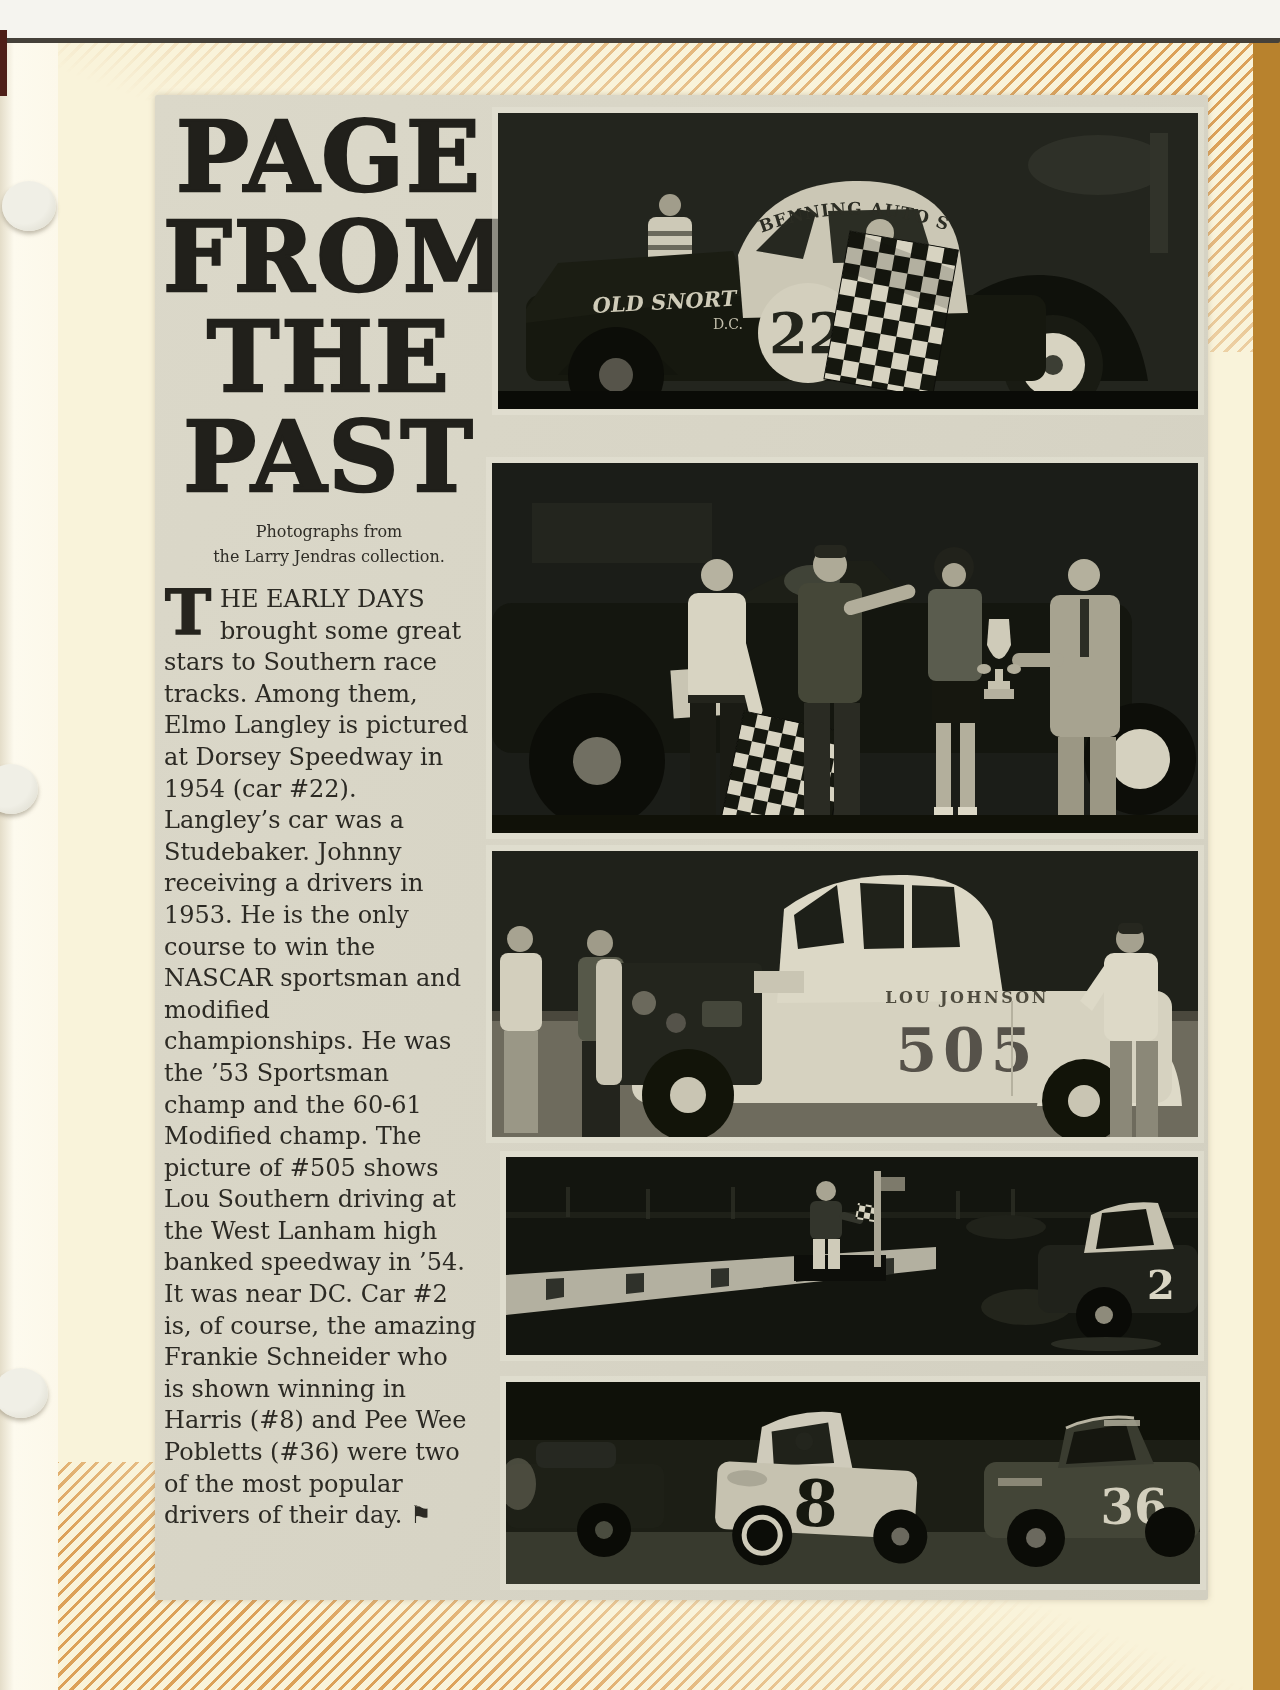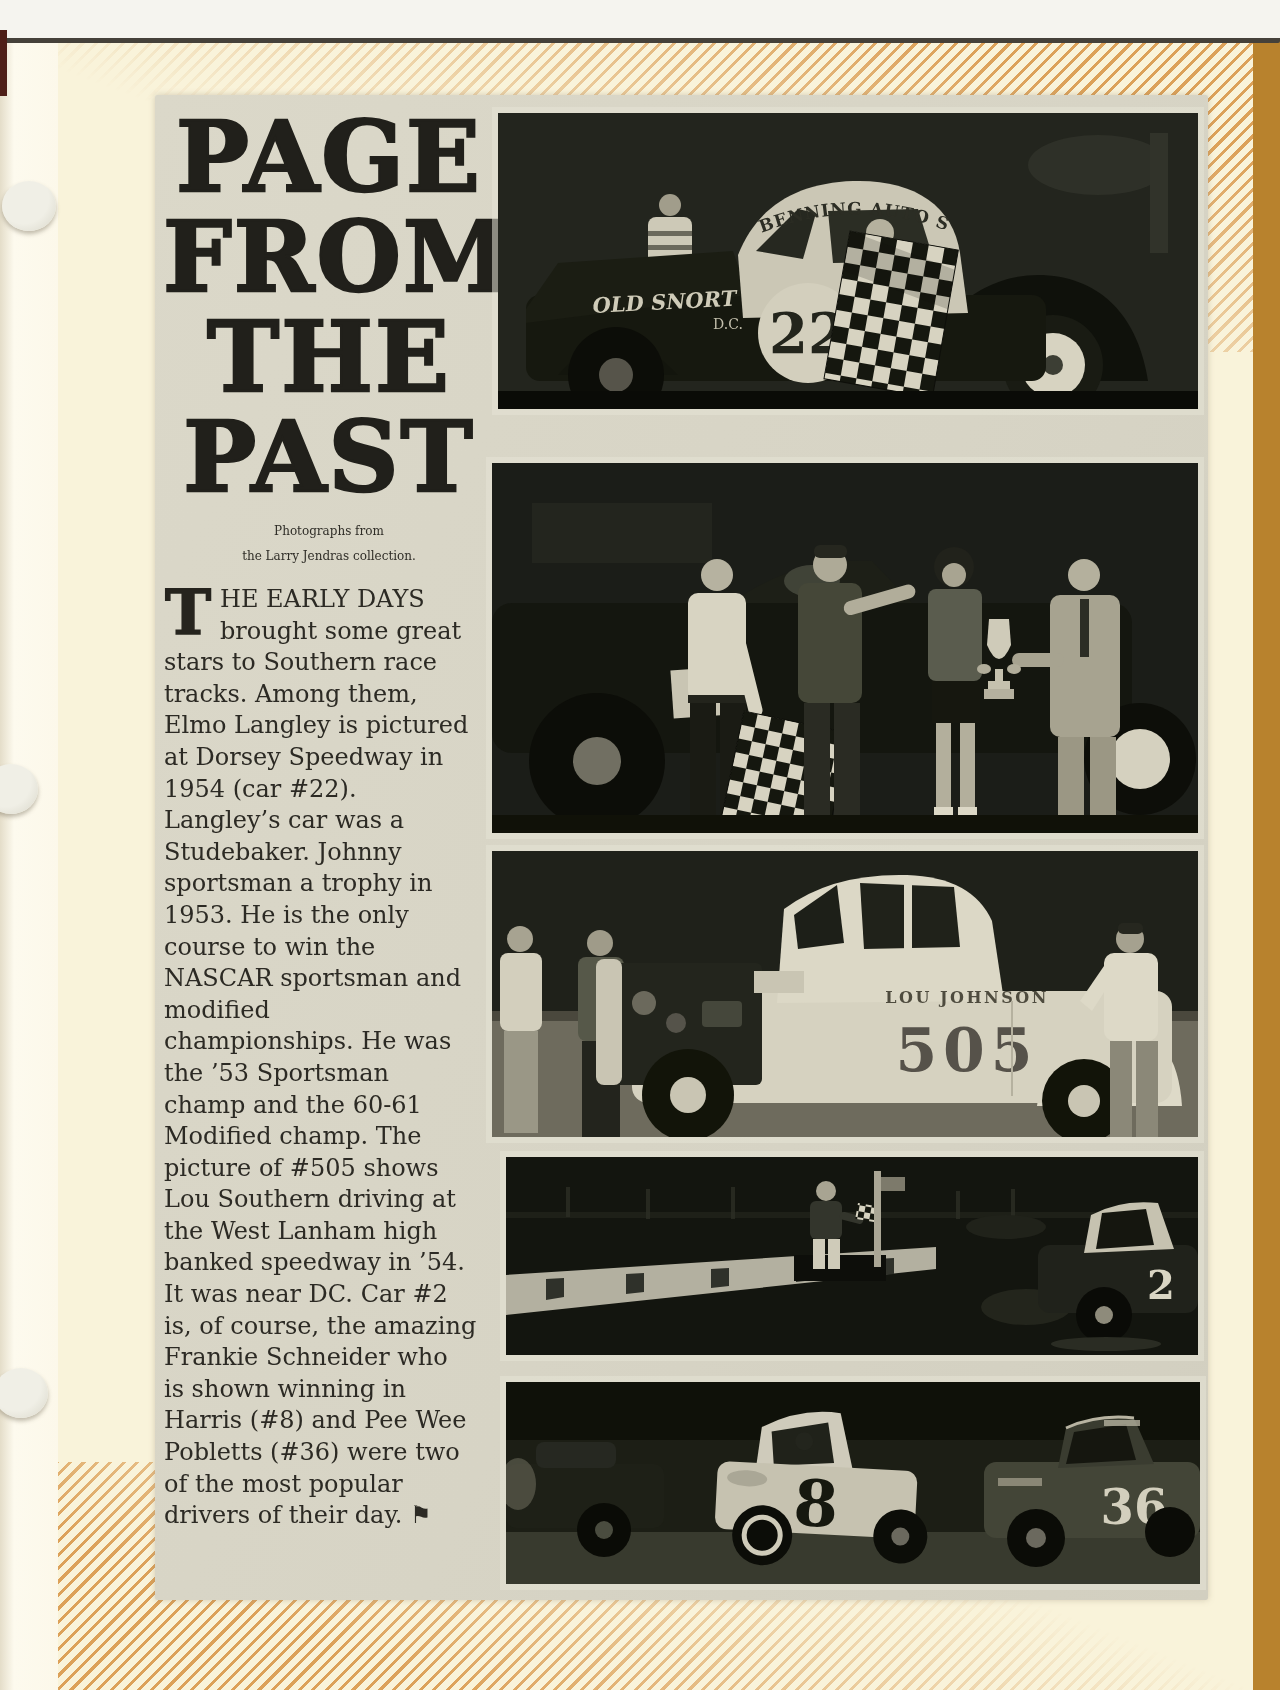--- a/index.html
+++ b/index.html
@@ -28,21 +28,21 @@
   .right-band{position:absolute;left:1253px;top:40px;width:27px;height:1650px;background:#b8822d;z-index:6;}
   
   .clipping{position:absolute;left:155px;top:95px;width:1053px;height:1505px;
     background:linear-gradient(115deg,#dbd8c9 0,#d7d4c5 55%,#d2cfc0 100%);
     box-shadow:0 0 6px rgba(140,130,105,.35);z-index:3;border-radius:2px;}
   
   .title{position:absolute;left:8px;top:12px;width:332px;text-align:center;
     color:#21201b;font-weight:bold;font-size:97px;line-height:100px;letter-spacing:2px;
     -webkit-text-stroke:2.5px #21201b;}
   .caption{position:absolute;left:8px;top:424px;width:332px;text-align:center;
-    font-size:12px;line-height:25px;color:#2f2d27;}
+    font-size:16px;line-height:25px;color:#2f2d27;}
   .dropcap{position:absolute;left:10px;top:489px;font-size:62px;line-height:58px;
     font-weight:bold;color:#26241e;-webkit-text-stroke:1.5px #26241e;}
   .body{position:absolute;left:9px;top:489px;width:340px;color:#2c2a24;
     font-size:24px;line-height:31.6px;}
   .body > div{white-space:nowrap;}
   .body > div:nth-child(1),.body > div:nth-child(2){padding-left:56px;}
   
   figure.photo{position:absolute;margin:0;padding:0;background:#20221b;
     box-shadow:0 0 0 6px rgba(230,228,214,.55);}
   figure.photo svg{display:block;width:100%;height:100%;}
@@ -101,21 +101,21 @@
     <div class="body">
         <div class="body-line">HE EARLY DAYS</div>
         <div class="body-line">brought some great</div>
         <div class="body-line">stars to Southern race</div>
         <div class="body-line">tracks. Among them,</div>
         <div class="body-line">Elmo Langley is pictured</div>
         <div class="body-line">at Dorsey Speedway in</div>
         <div class="body-line">1954 (car #22).</div>
         <div class="body-line">Langley’s car was a</div>
         <div class="body-line">Studebaker. Johnny</div>
-        <div class="body-line">sportsman a trophy in</div>
+        <div class="body-line">receiving a drivers in</div>
         <div class="body-line">1953. He is the only</div>
         <div class="body-line">course to win the</div>
         <div class="body-line">NASCAR sportsman and</div>
         <div class="body-line">modified</div>
         <div class="body-line">championships. He was</div>
         <div class="body-line">the ’53 Sportsman</div>
         <div class="body-line">champ and the 60-61</div>
         <div class="body-line">Modified champ. The</div>
         <div class="body-line">picture of #505 shows</div>
         <div class="body-line">Lou Southern driving at</div>

